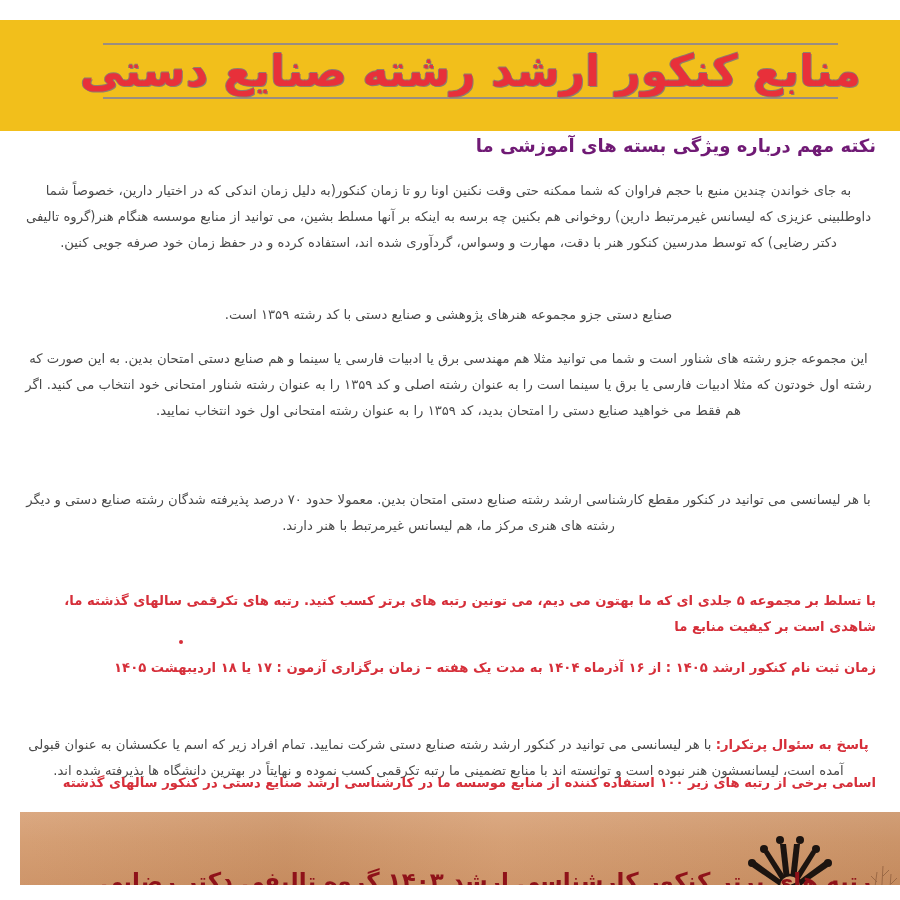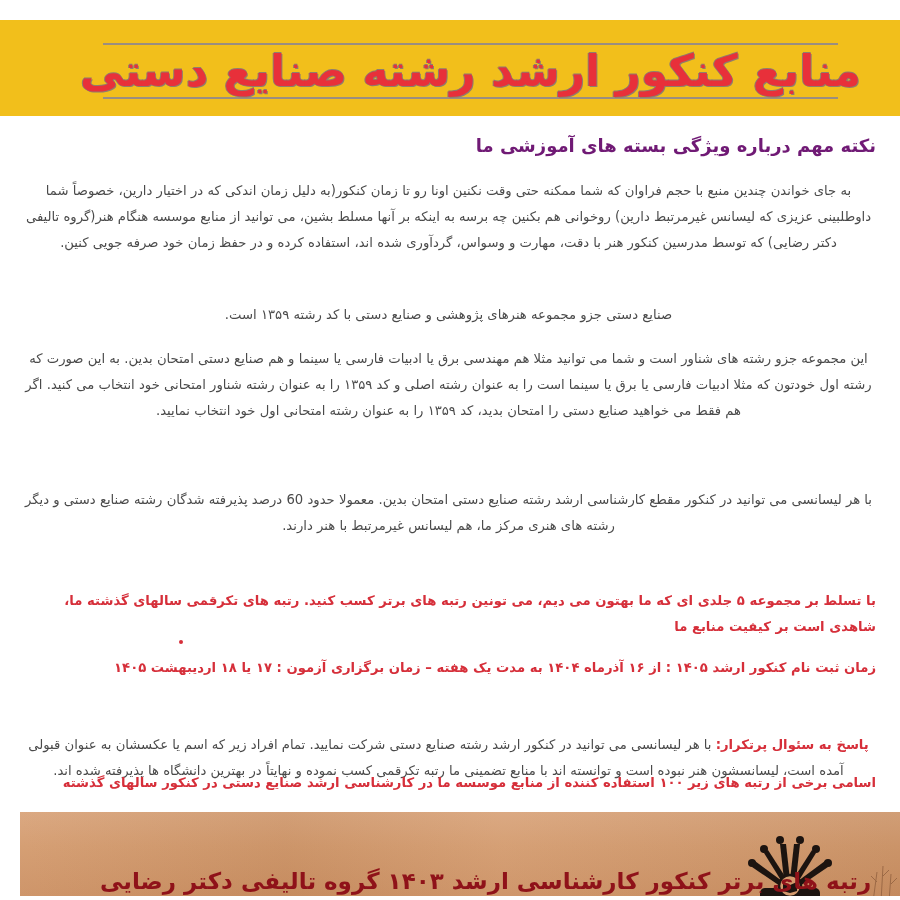--- a/index.html
+++ b/index.html
@@ -13,21 +13,21 @@
     body {
       font-family: "DejaVu Sans", sans-serif;
       direction: rtl;
       position: relative;
     }
     .banner {
       position: absolute;
       top: 20px;
       left: 0;
       width: 900px;
-      height: 96px;
+      height: 111px;
       background: #f2bf1b;
     }
     .banner-inner {
       position: absolute;
       left: 103px;
       top: 23px;
       width: 735px;
       height: 52px;
       border-top: 2px solid #9a8e80;
       border-bottom: 2px solid #9a8e80;
@@ -73,21 +73,21 @@
       width: 4px;
       height: 4px;
       border-radius: 50%;
       background: #d62f3a;
     }
     .bottom-banner {
       position: absolute;
       top: 812px;
       left: 20px;
       width: 880px;
-      height: 84px;
+      height: 73px;
       background: linear-gradient(180deg, #d9a47b 0%, #d39a6d 40%, #cc9062 100%);
       overflow: hidden;
     }
     .bottom-banner::after {
       content: "";
       position: absolute;
       top: 0; left: 0; right: 0; bottom: 0;
       background: linear-gradient(90deg, rgba(255,255,255,0.05) 0%, rgba(0,0,0,0.03) 30%, rgba(255,255,255,0.06) 55%, rgba(0,0,0,0.04) 100%);
     }
     .bottom-title {
@@ -128,21 +128,21 @@
 </div>
 
 <div class="heading">نکته مهم درباره ویژگی بسته های آموزشی ما</div>
 
 <p class="p block" style="top:178px;">به جای خواندن چندین منبع با حجم فراوان که شما ممکنه حتی وقت نکنین اونا رو تا زمان کنکور(به دلیل زمان اندکی که در اختیار دارین، خصوصاً شما داوطلبینی عزیزی که لیسانس غیرمرتبط دارین) روخوانی هم بکنین چه برسه به اینکه بر آنها مسلط بشین، می توانید از منابع موسسه هنگام هنر(گروه تالیفی دکتر رضایی) که توسط مدرسین کنکور هنر با دقت، مهارت و وسواس، گردآوری شده اند، استفاده کرده و در حفظ زمان خود صرفه جویی کنین.</p>
 
 <p class="p block" style="top:302px;">صنایع دستی جزو مجموعه هنرهای پژوهشی و صنایع دستی با کد رشته ۱۳۵۹ است.</p>
 
 <p class="p block" style="top:346px;">این مجموعه جزو رشته های شناور است و شما می توانید مثلا هم مهندسی برق یا ادبیات فارسی یا سینما و هم صنایع دستی امتحان بدین. به این صورت که رشته اول خودتون که مثلا ادبیات فارسی یا برق یا سینما است را به عنوان رشته اصلی و کد ۱۳۵۹ را به عنوان رشته شناور امتحانی خود انتخاب می کنید. اگر هم فقط می خواهید صنایع دستی را امتحان بدید، کد ۱۳۵۹ را به عنوان رشته امتحانی اول خود انتخاب نمایید.</p>
 
-<p class="p block" style="top:487px;">با هر لیسانسی می توانید در کنکور مقطع کارشناسی ارشد رشته صنایع دستی امتحان بدین. معمولا حدود 60 درصد پذیرفته شدگان رشته صنایع دستی و دیگر رشته های هنری مرکز ما، هم لیسانس غیرمرتبط با هنر دارند.</p>
+<p class="p block" style="top:487px;">با هر لیسانسی می توانید در کنکور مقطع کارشناسی ارشد رشته صنایع دستی امتحان بدین. معمولا حدود ۷۰ درصد پذیرفته شدگان رشته صنایع دستی و دیگر رشته های هنری مرکز ما، هم لیسانس غیرمرتبط با هنر دارند.</p>
 
 <p class="p block red bold center" style="top:588px;">با تسلط بر مجموعه ۵ جلدی ای که ما بهتون می دیم، می تونین رتبه های برتر کسب کنید. رتبه های تکرقمی سالهای گذشته ما، شاهدی است بر کیفیت منابع ما</p>
 
 <div class="dot"></div>
 
 <p class="p block red bold center" style="top:655px;">زمان ثبت نام کنکور ارشد ۱۴۰۵ : از ۱۶ آذرماه ۱۴۰۴ به مدت یک هفته – زمان برگزاری آزمون : ۱۷ یا ۱۸ اردیبهشت ۱۴۰۵</p>
 
 <p class="p block" style="top:700px;margin-top:32px;"><span class="red bold">پاسخ به سئوال پرتکرار:</span><span> با هر لیسانسی می توانید در کنکور ارشد رشته صنایع دستی شرکت نمایید. تمام افراد زیر که اسم یا عکسشان به عنوان قبولی آمده است، لیسانسشون هنر نبوده است و توانسته اند با منابع تضمینی ما رتبه تکرقمی کسب نموده و نهایتاً در بهترین دانشگاه ها پذیرفته شده اند.</span></p>
 
 <p class="p block red bold center" style="top:770px;">اسامی برخی از رتبه های زیر ۱۰۰ استفاده کننده از منابع موسسه ما در کارشناسی ارشد صنایع دستی در کنکور سالهای گذشته</p>

